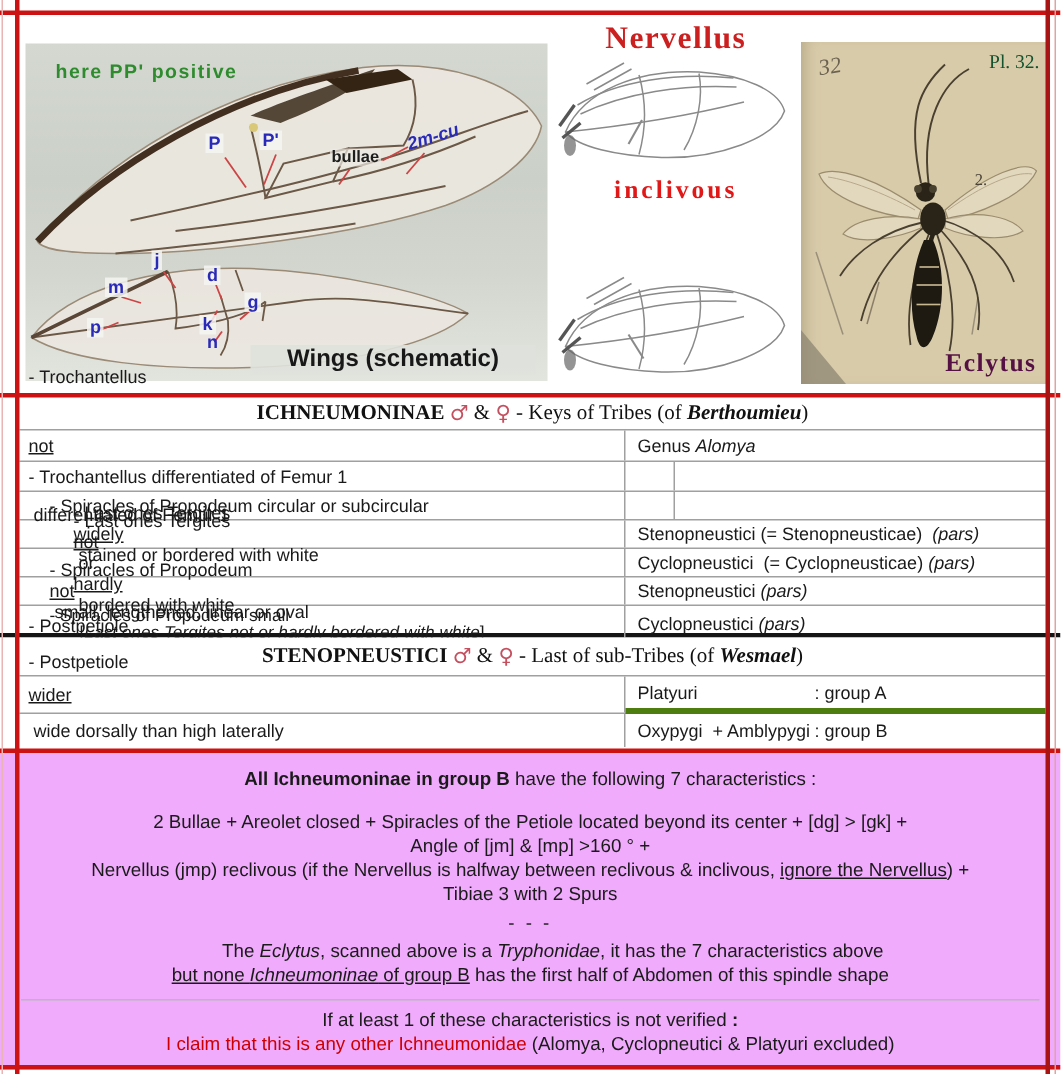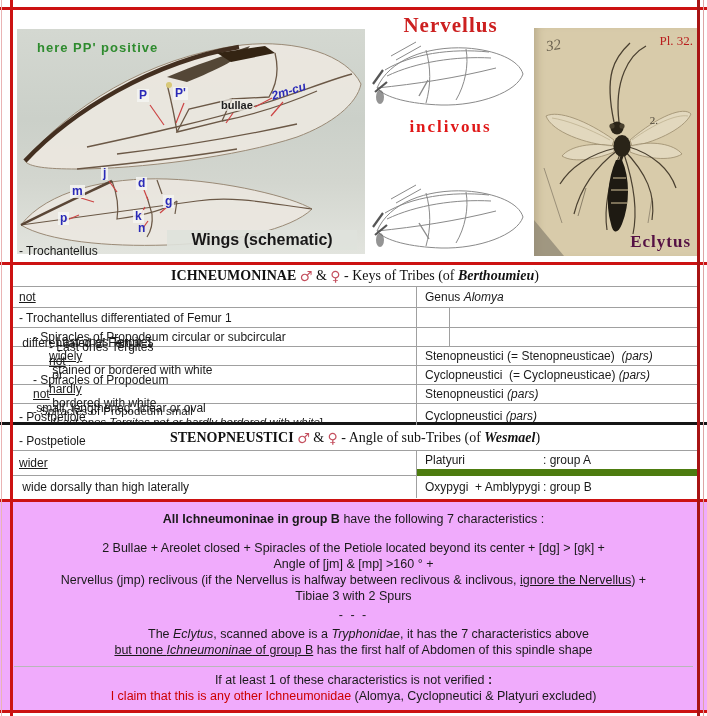--- a/index.html
+++ b/index.html
@@ -36,40 +36,40 @@
   .lbl-n { left:119px; top:193px; background:none; }
 
   .middle { position:absolute; left:368px; top:0; width:165px; height:252px; text-align:center; background:#fff; }
   .nerv-title { font-family:"Liberation Serif", serif; font-weight:bold; font-size:21px; color:#cc2020; letter-spacing:1px; margin-top:3px; }
   .sketch { display:block; margin:0 auto; }
   .sk1 { margin-top:2px; } .sk2 { margin-top:48px; }
   .sketch-lbl { font-family:"Liberation Serif", serif; font-weight:bold; font-size:17px; color:#e01818; letter-spacing:2px; line-height:17px; }
 
   .plate { position:absolute; left:534px; top:18px; width:166px; height:228px; background:#d8cbaa; overflow:hidden;
            box-shadow:inset 8px 0 10px -6px #b3a685; }
-  .plate-no { position:absolute; right:7px; top:5px; font-family:"Liberation Serif", serif; font-size:13px; color:#b91c1c; }
+  .plate-no { position:absolute; right:7px; top:5px; font-family:"Liberation Serif", serif; font-size:13px; color:#14532d; }
   .sheet-no { position:absolute; left:12px; top:9px; font-family:"Liberation Serif", serif; font-style:italic; font-size:15px; color:#6b6250; transform:rotate(-10deg); }
   .fig-no { position:absolute; right:42px; top:86px; font-family:"Liberation Serif", serif; font-size:11px; color:#4a4336; }
   .taxon { position:absolute; right:9px; bottom:4px; font-family:"Liberation Serif", serif; font-weight:bold; font-size:17px; color:#551144; letter-spacing:1px; }
 
   
   .t-header { height:22px; display:flex; align-items:center; justify-content:center;
               font-family:"Liberation Serif", serif; font-size:14px; color:#111; border-bottom:1px solid #a0a0a0; }
   .t-row { display:flex; border-bottom:1px solid #a0a0a0; font-size:12px; color:#1a1a1a; }
   .t-row:last-child { border-bottom:none; }
   .cell-l { width:404px; border-right:1px solid #a0a0a0; display:flex; flex-direction:column; justify-content:center; padding-right:4px; }
   .cell-r { flex:1; display:flex; align-items:center; padding-left:8px; }
   .cell-r.split { padding-left:0; }
   .cell-r .sub { width:33px; height:100%; border-right:1px solid #a0a0a0; }
   .ind0 { padding-left:6px;gap:32px; } .ind1 { padding-left:20px; } .ind2 { padding-left:36px; }
   .h19 { height:19px; } .h20 { height:20px; } .h21 { height:21px; }
   .row7 { height:24px; } .row7 .cell-l { font-size:11.5px; line-height:11px;justify-content:flex-end; }
   .t2-row1 { height:25px; } .t2-row1 .cell-l, .t2-row1 .cell-r { border-bottom:0; }
   .t2r1 { border-bottom:1px solid #a0a0a0; }
-  .t2r1 .cell-r { border-bottom:7px solid #4d7c0f; margin-bottom:-1px; }
+  .t2r1 .cell-r { border-bottom:4px solid #4d7c0f; margin-bottom:-1px; }
   .t2-h { height:26px; }
   .grp-name { display:inline-block; width:118px; white-space:pre; }
   .seg, .cell-l span, .cell-r span, .t-header span, .sec-bottom span { white-space:pre-wrap; }
   .sym { font-family:"DejaVu Sans", sans-serif; color:#c4505f; }
 
   
   .sec-bottom p { font-size:12.5px; color:#1a1a1a; line-height:16px; }
   .p0 { margin-top:9px; } .p1 { margin-top:13px; } .p5 { margin-top:3px; letter-spacing:2px; }
   .p6 { margin-top:3px;margin-left:30px; }
   .divider { border:none; border-top:1px solid #b8b8b8; margin:8px 0 5px; }
@@ -318,21 +318,21 @@
         </div>
     </div>
   </div>
 
   <div class="sec-table2">
     <div class="t-header t2-h">
         <span class="seg" style="font-weight: bold;">STENOPNEUSTICI </span>
         <span class="seg sym">♂</span>
         <span class="seg"> &amp; </span>
         <span class="seg sym">♀</span>
-        <span class="seg"> - Angle of sub-Tribes (of </span>
+        <span class="seg"> - Last of sub-Tribes (of </span>
         <span class="seg" style="font-weight: bold; font-style: italic;">Wesmael</span>
         <span class="seg">)</span>
       </div>
     <div class="t-row t2r1 t2-row1">
       <div class="cell-l ind0">
           <span class="seg">- Postpetiole </span>
           <span class="seg" style="text-decoration: underline;">wider</span>
           <span class="seg">      dorsally than high laterally</span>
         </div>
       <div class="cell-r">

